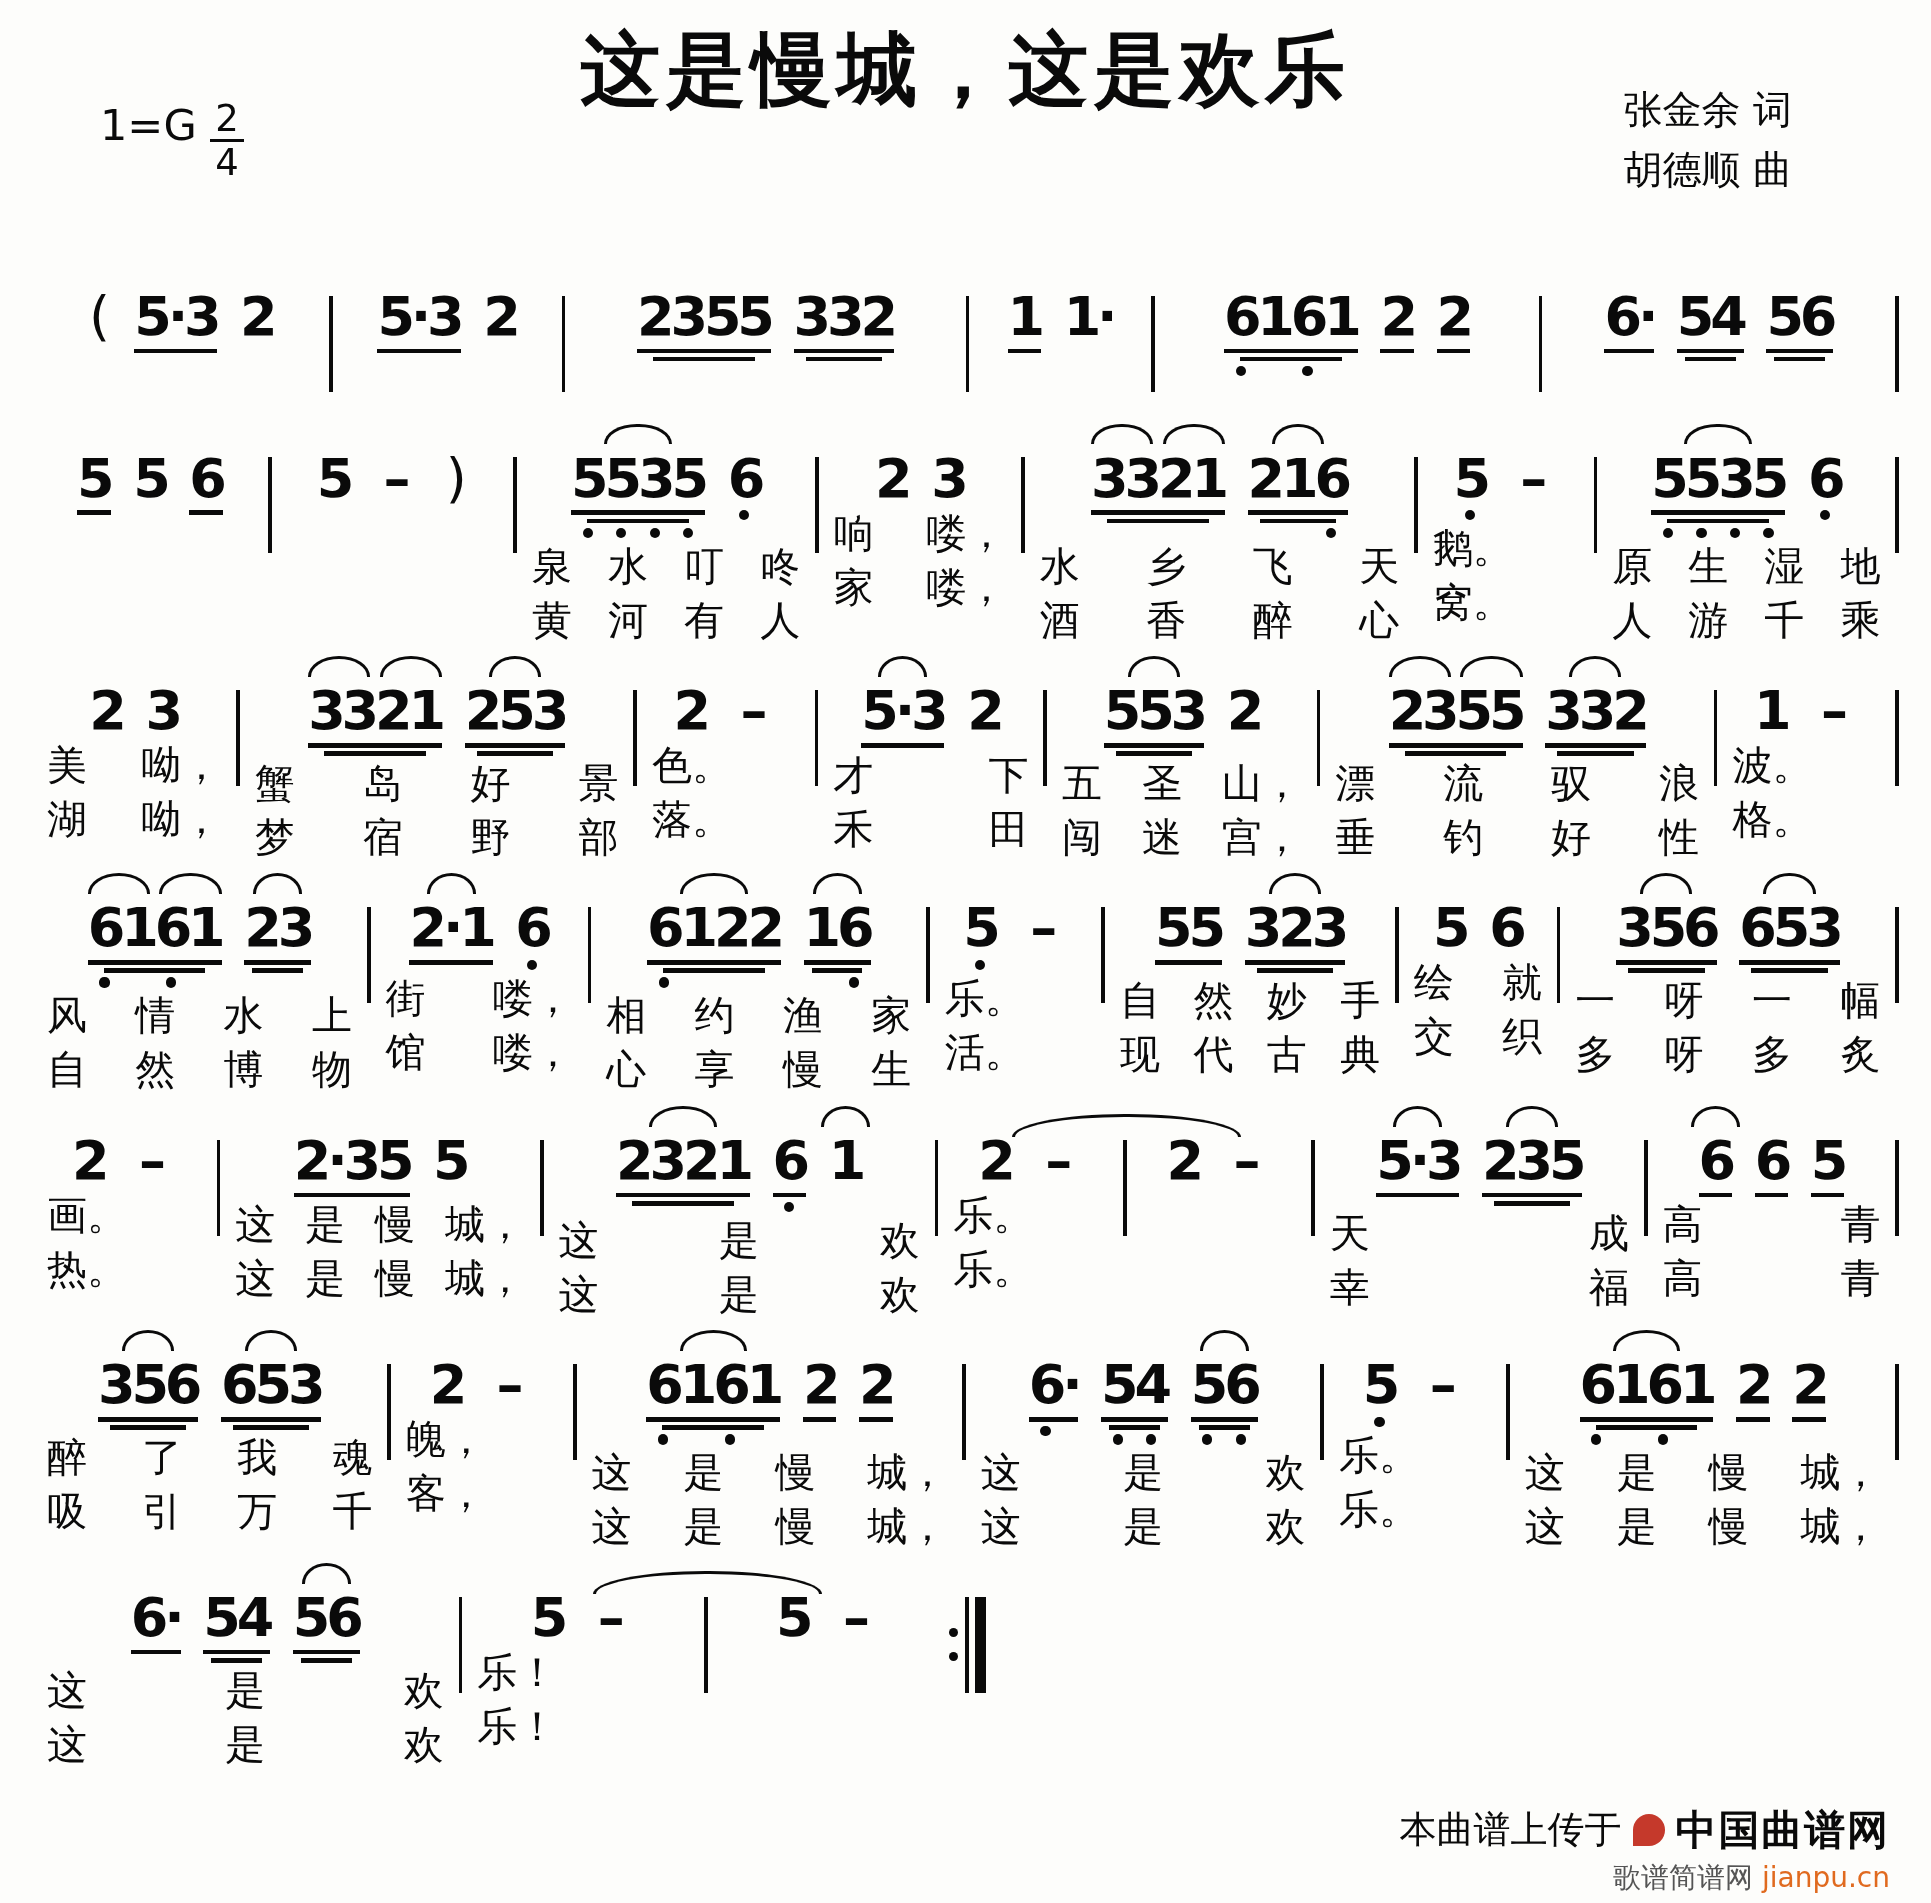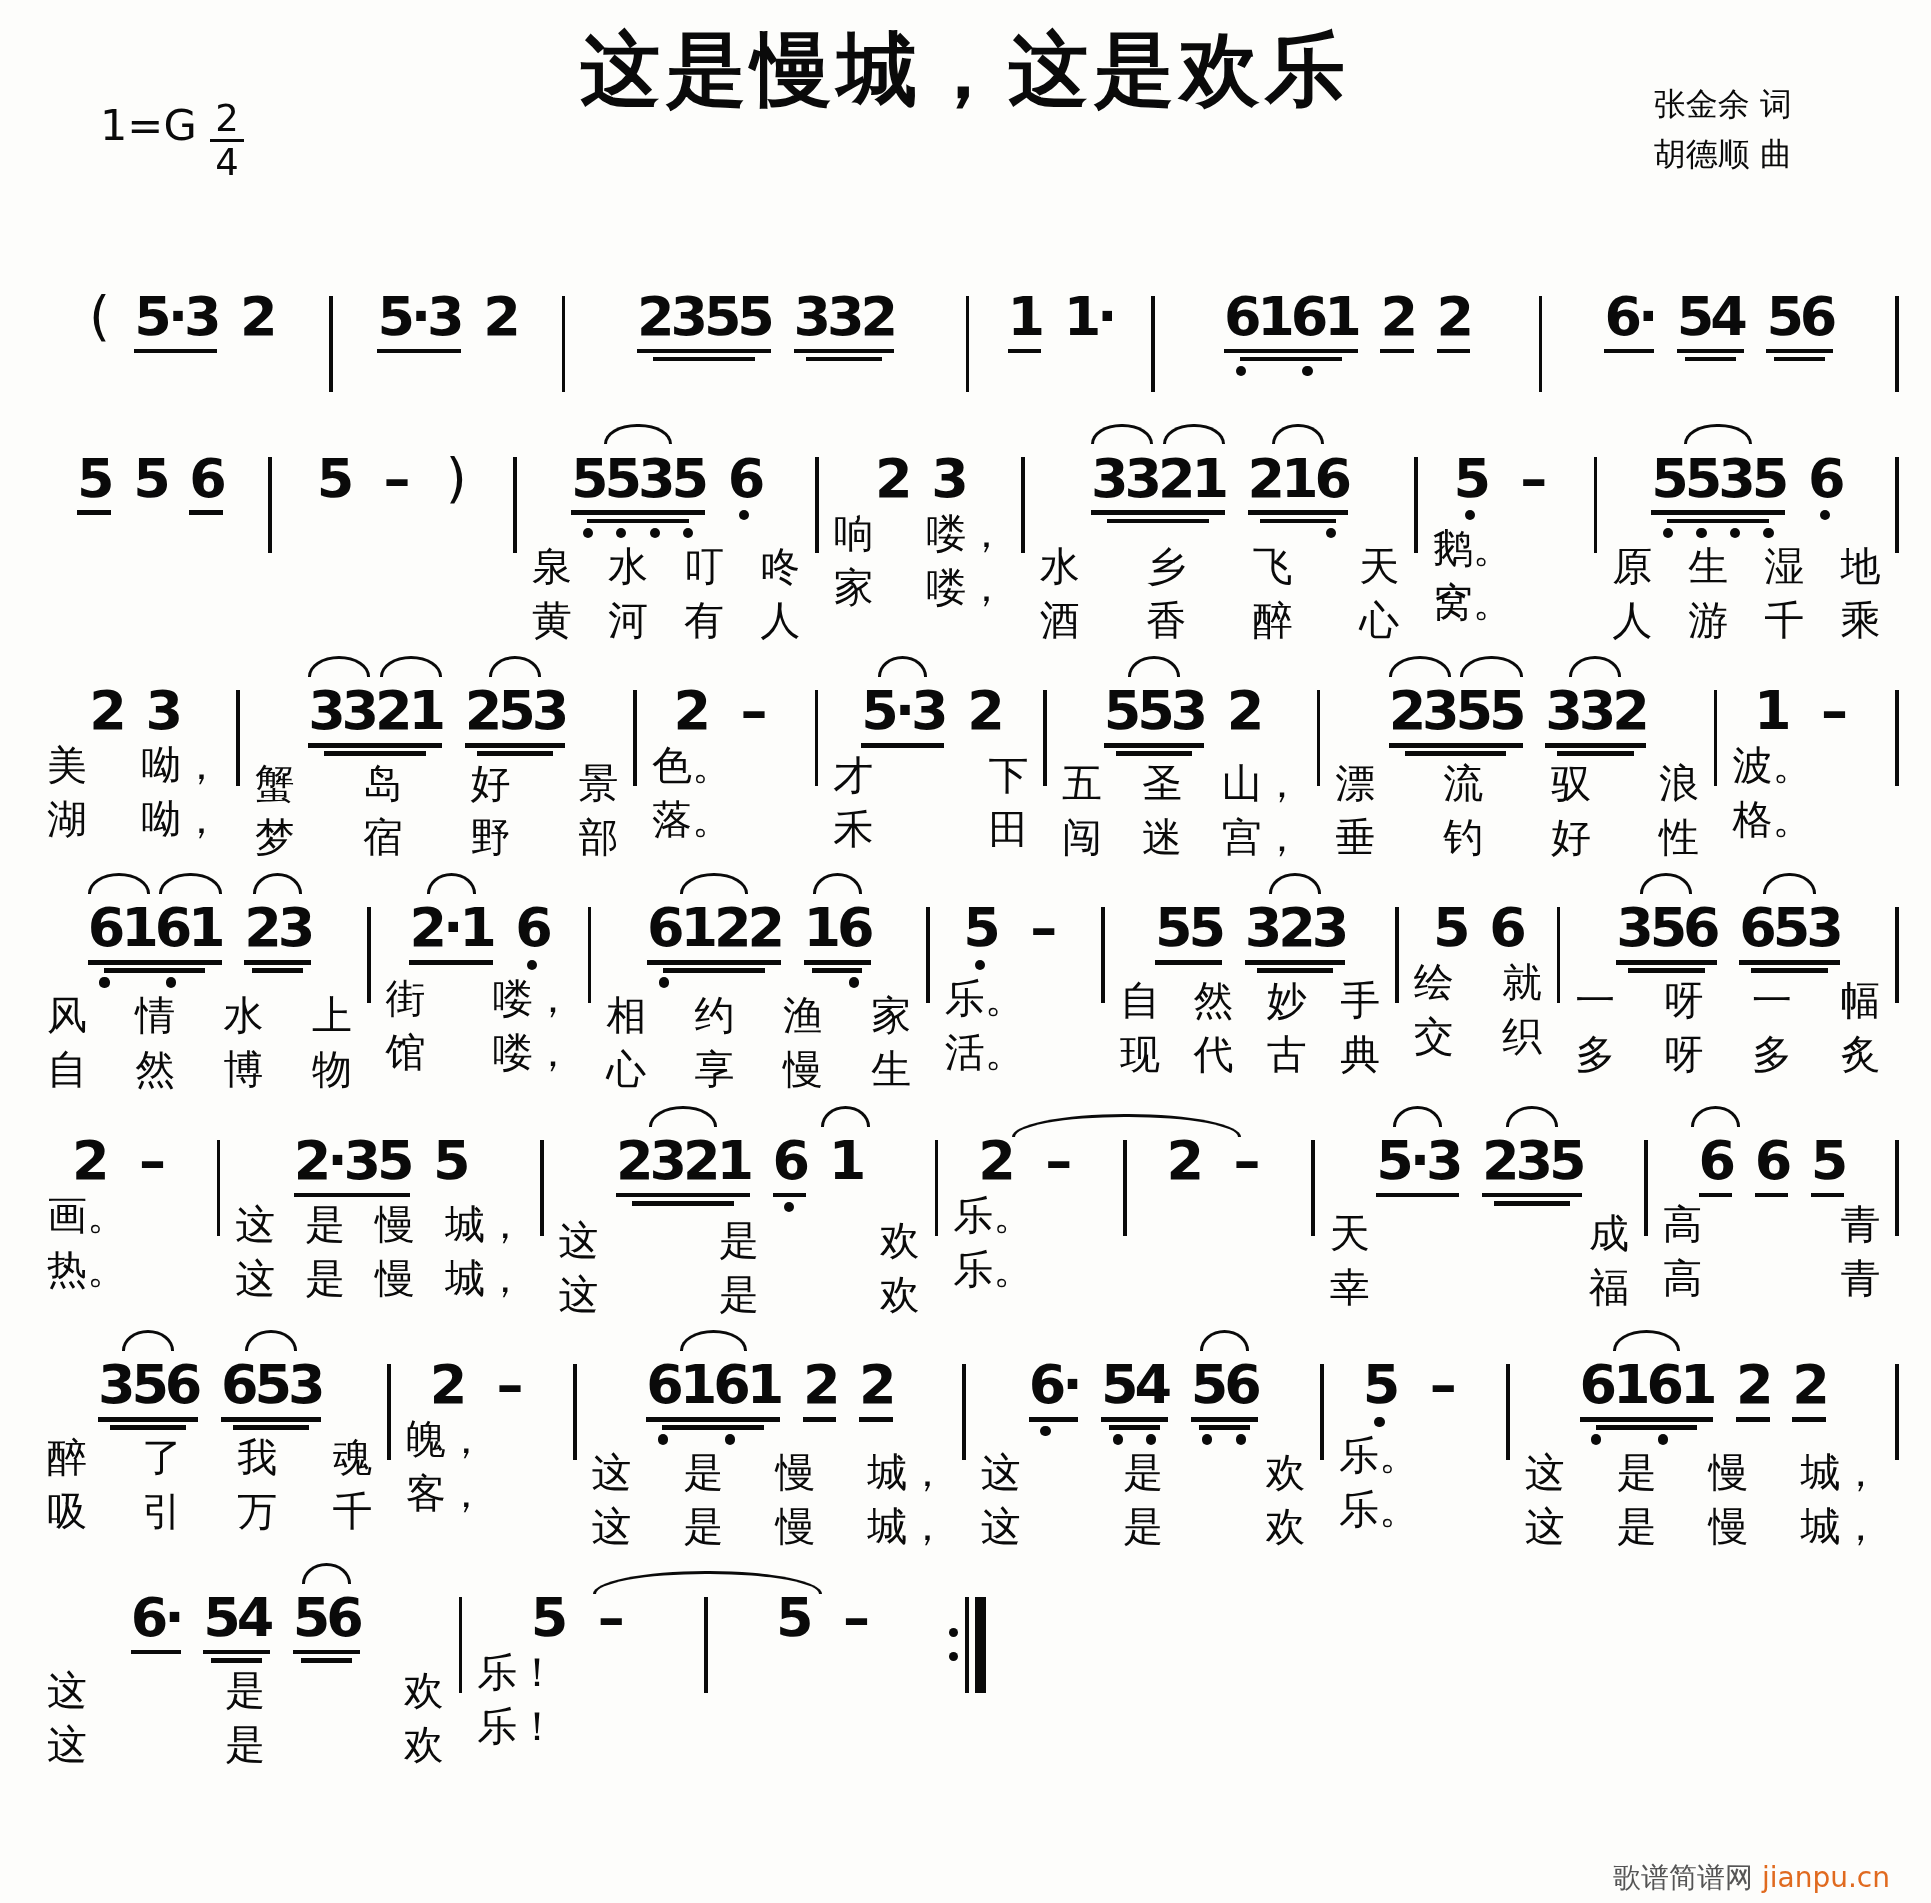--- a/index.html
+++ b/index.html
@@ -8,21 +8,21 @@
   
   .hdr{position:relative;height:258px;}
   .title{position:absolute;top:16.7px;left:0;width:100%;text-align:center;
          font-size:80px;font-weight:bold;letter-spacing:5.6px;
          font-family:"DejaVu Serif","Liberation Serif",serif;}
   .keyrow{position:absolute;left:100px;top:100px;font-size:43px;display:flex;align-items:flex-start;gap:13px;}
   .ts{display:inline-flex;flex-direction:column;align-items:center;line-height:1;font-size:37px;}
   .ts-top{border-bottom:3.7px solid #0a0a0a;padding:0 5.6px 1.9px;}
   .ts-bot{padding-top:1.9px;}
   .expression{position:absolute;left:262px;top:163px;font-size:43px;font-weight:bold;letter-spacing:3.7px;}
-  .credits{position:absolute;right:139px;top:80px;text-align:left;font-size:32px;line-height:1.55;}
+  .credits{position:absolute;right:139px;top:80px;text-align:left;font-size:39px;line-height:1.55;}
   
   .score{padding:0 32px;}
   .system{margin-bottom:5.6px;}
   .notes-row{display:flex;align-items:flex-start;padding-top:32px;min-height:104px;}
   .measure{display:flex;flex-direction:column;min-width:0;padding:0 9.3px;}
   .cells{display:flex;justify-content:center;align-items:flex-start;gap:.42em;
          font-size:54px;font-weight:bold;line-height:1;}
   .cell{position:relative;display:flex;flex-direction:column;align-items:stretch;}
   .txt{display:flex;}
   .c{display:inline-block;width:.62em;text-align:center;}
@@ -1534,18 +1534,23 @@
             <div class="b"></div>
           </div>
           <div class="thin"></div>
           <div class="thick"></div>
         </div>
       </div>
     </div>
   </div>
 
 <div class="footer">
+  <div class="f-row1">
+    <span>本曲谱上传于</span>
+    <span class="logo-mark" id="logoMark" style="background: rgb(197, 57, 43);"></span>
+    <span class="logo-text">中国曲谱网</span>
+  </div>
   <div class="f-row2">
     <span>歌谱简谱网</span>
     <span class="f-url" id="fUrl" style="color: rgb(224, 106, 31);">jianpu.cn</span>
   </div>
 </div>
 
 
 </body></html>

